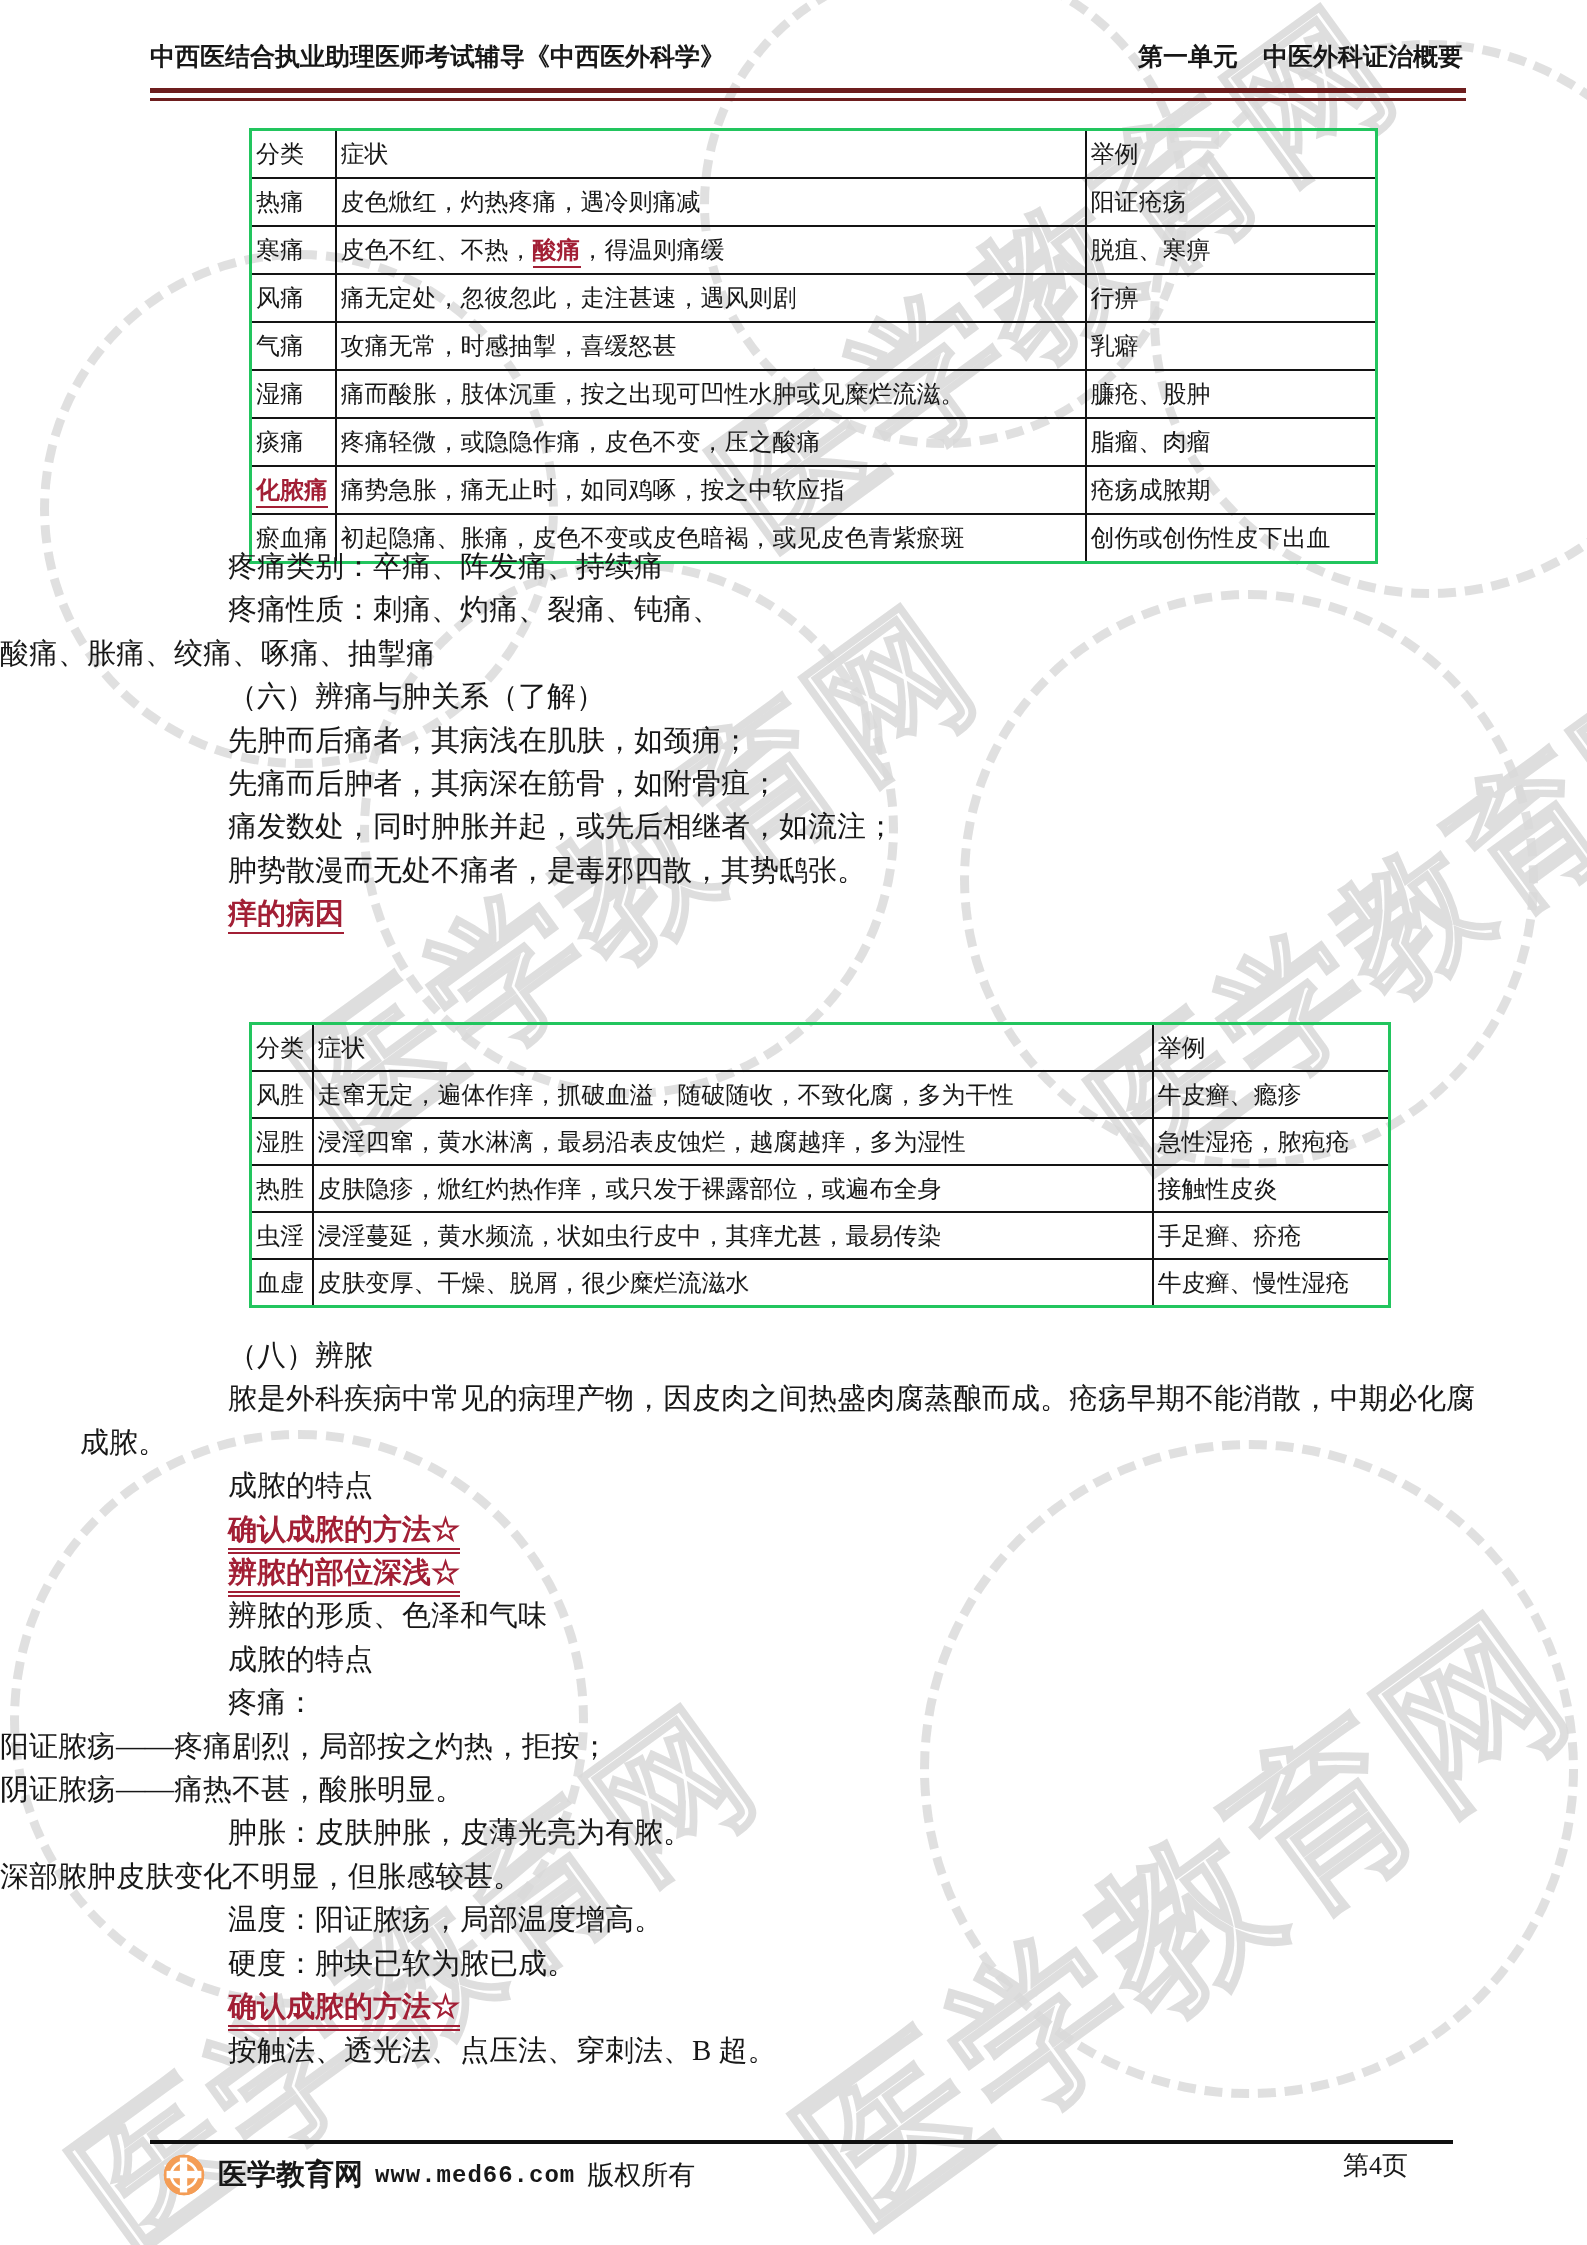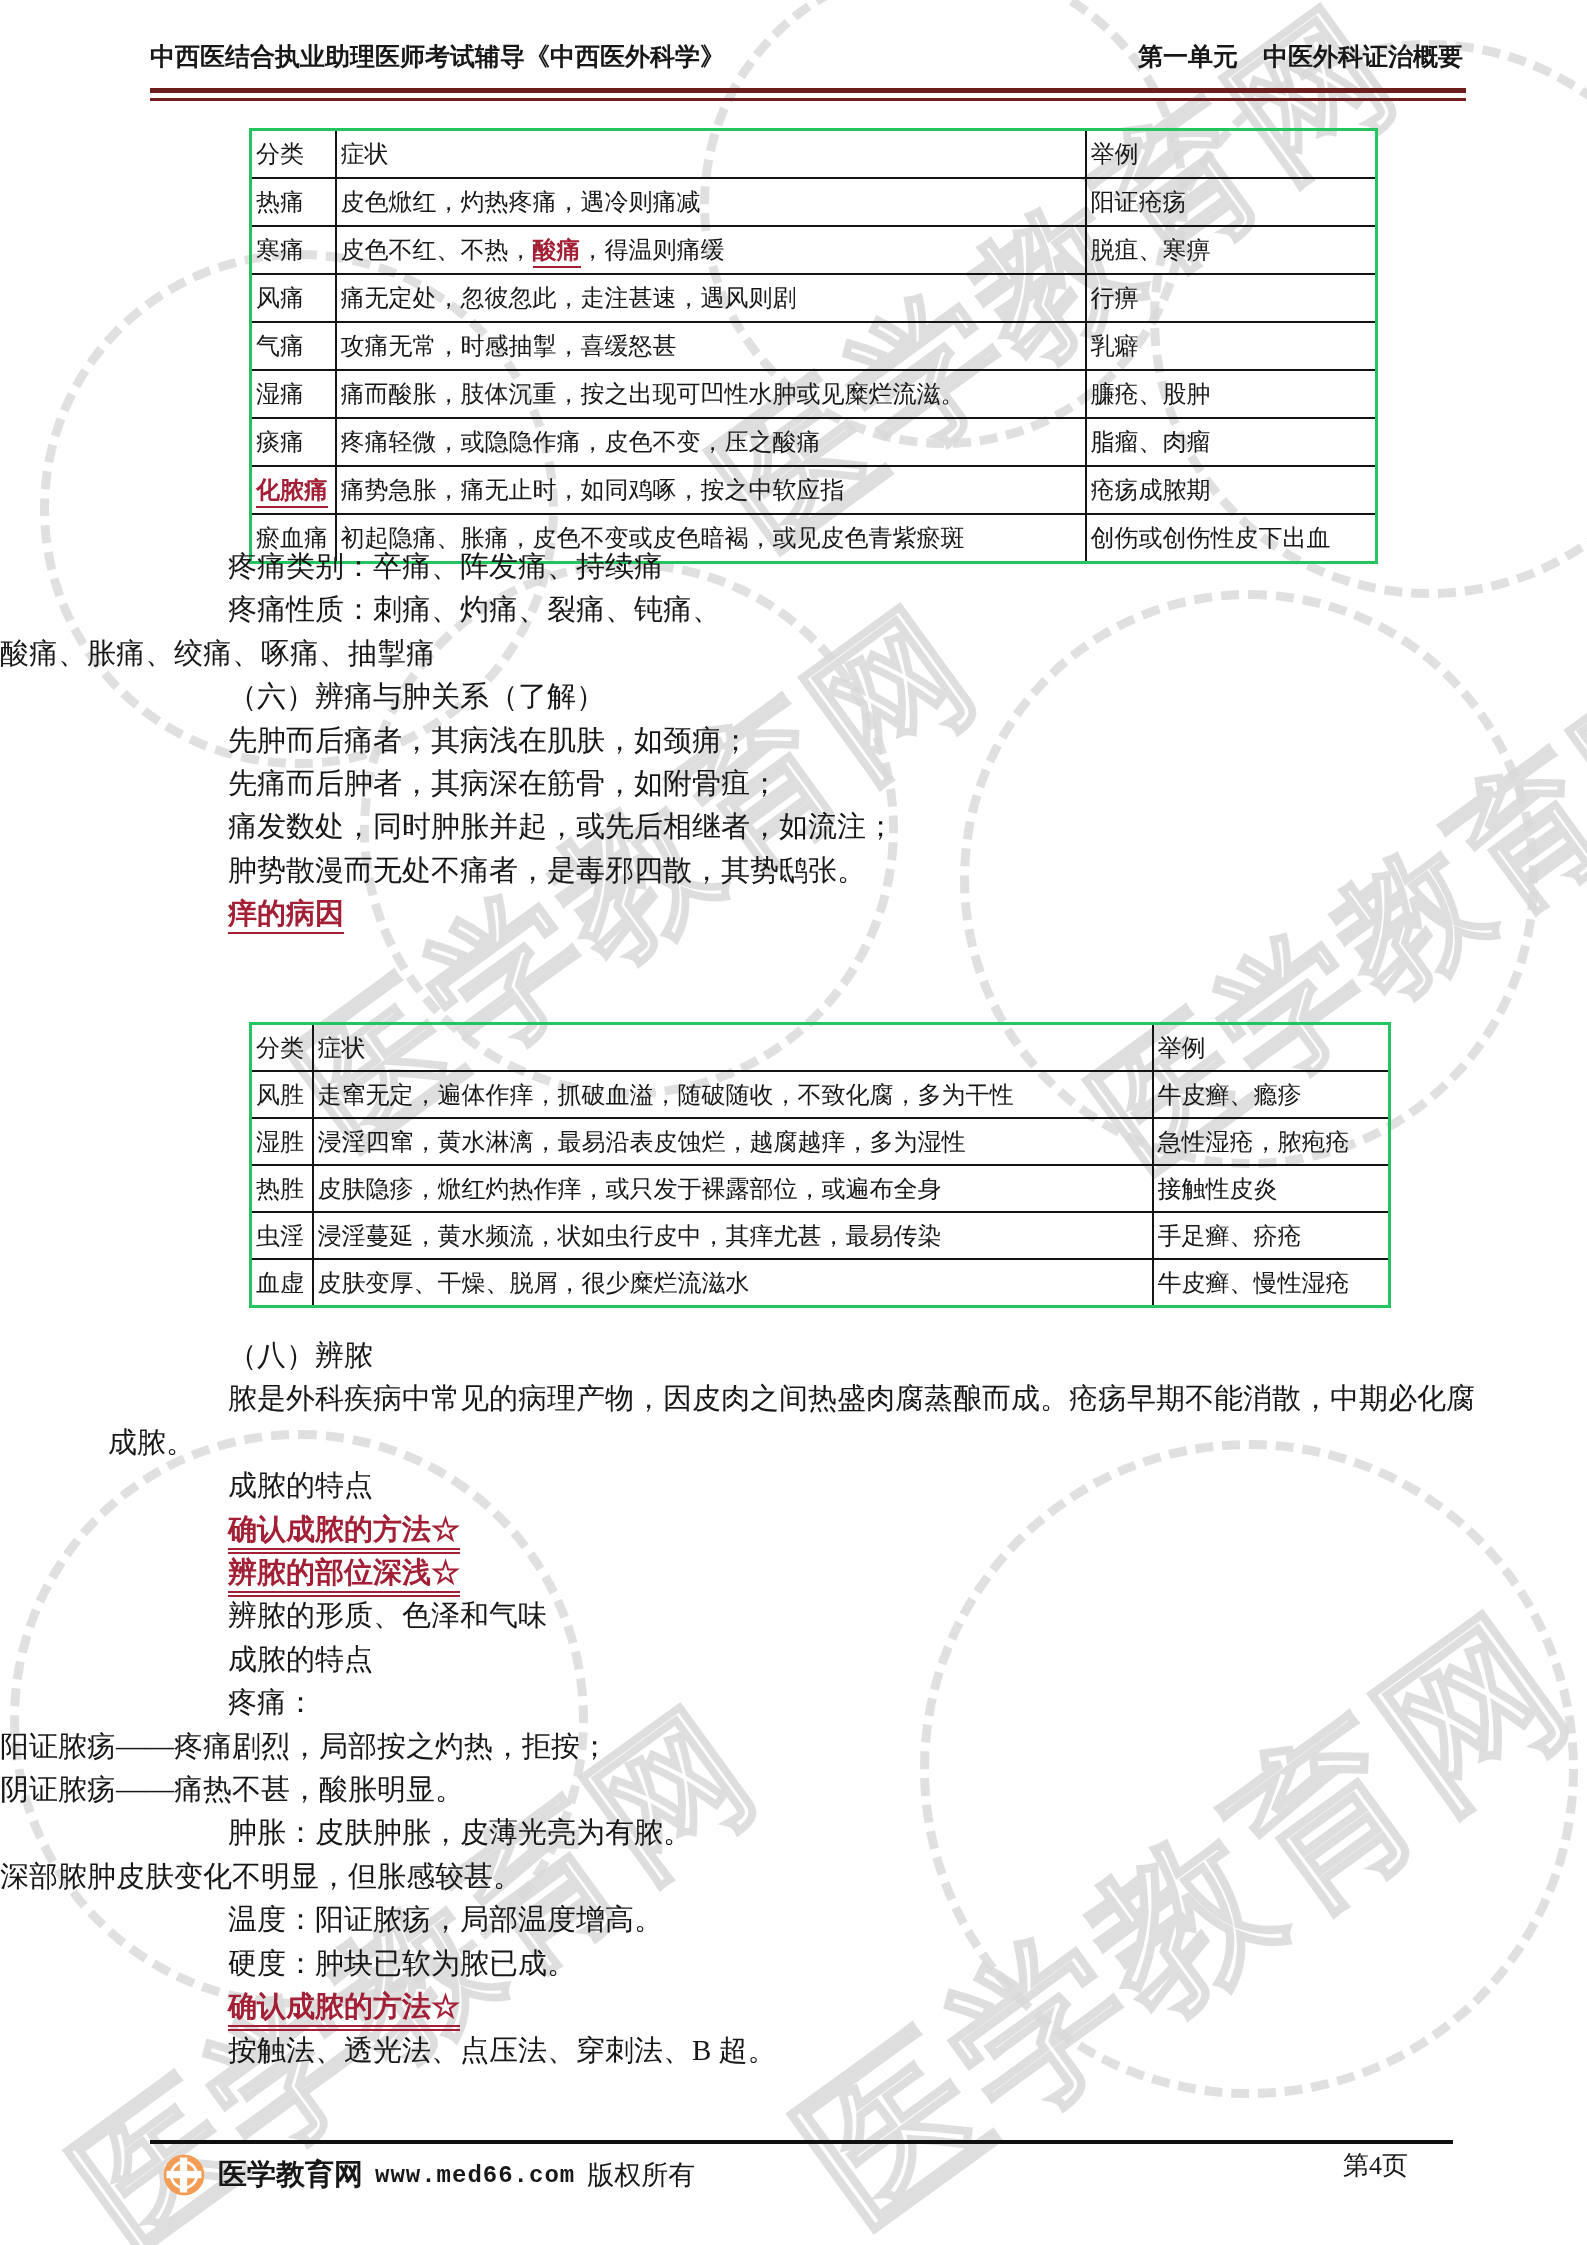--- a/index.html
+++ b/index.html
@@ -31,21 +31,21 @@
                 white-space:nowrap;overflow:hidden;background:transparent;}
   .t-pain{left:233px;top:128px;width:1126px;}
   .t-pain td{height:46px;}
   .t-itch{left:233px;top:1022px;width:1139px;}
   .t-itch td{height:45px;}
   
   .lines{position:absolute;left:0;width:1547px;font-size:29px;line-height:43.4px;}
   .lines-pain{top:545px;}
   .lines-pus{top:1334px;}
   .line{white-space:pre;}
-  .i0{padding-left:108px;}
+  .i0{padding-left:80px;}
   .i1{padding-left:228px;}
   .i2{}
   .i3{}
   .hl{color:var(--red);font-weight:bold;border-bottom:2px solid var(--red);padding-bottom:3px;}
   .hl2{border-bottom:6px double var(--red);}
   
   .ftr-rule{position:absolute;left:150px;top:2140px;width:1303px;height:4px;background:#101010;}
   .ftr{position:absolute;left:162px;top:2153px;display:flex;align-items:center;gap:12px;}
   .ftr-site{font-size:29px;font-weight:bold;font-family:"Liberation Sans","DejaVu Sans",sans-serif;}
   .ftr-url{font-size:24px;font-weight:bold;font-family:"Liberation Mono","DejaVu Sans Mono",monospace;letter-spacing:1px;}

